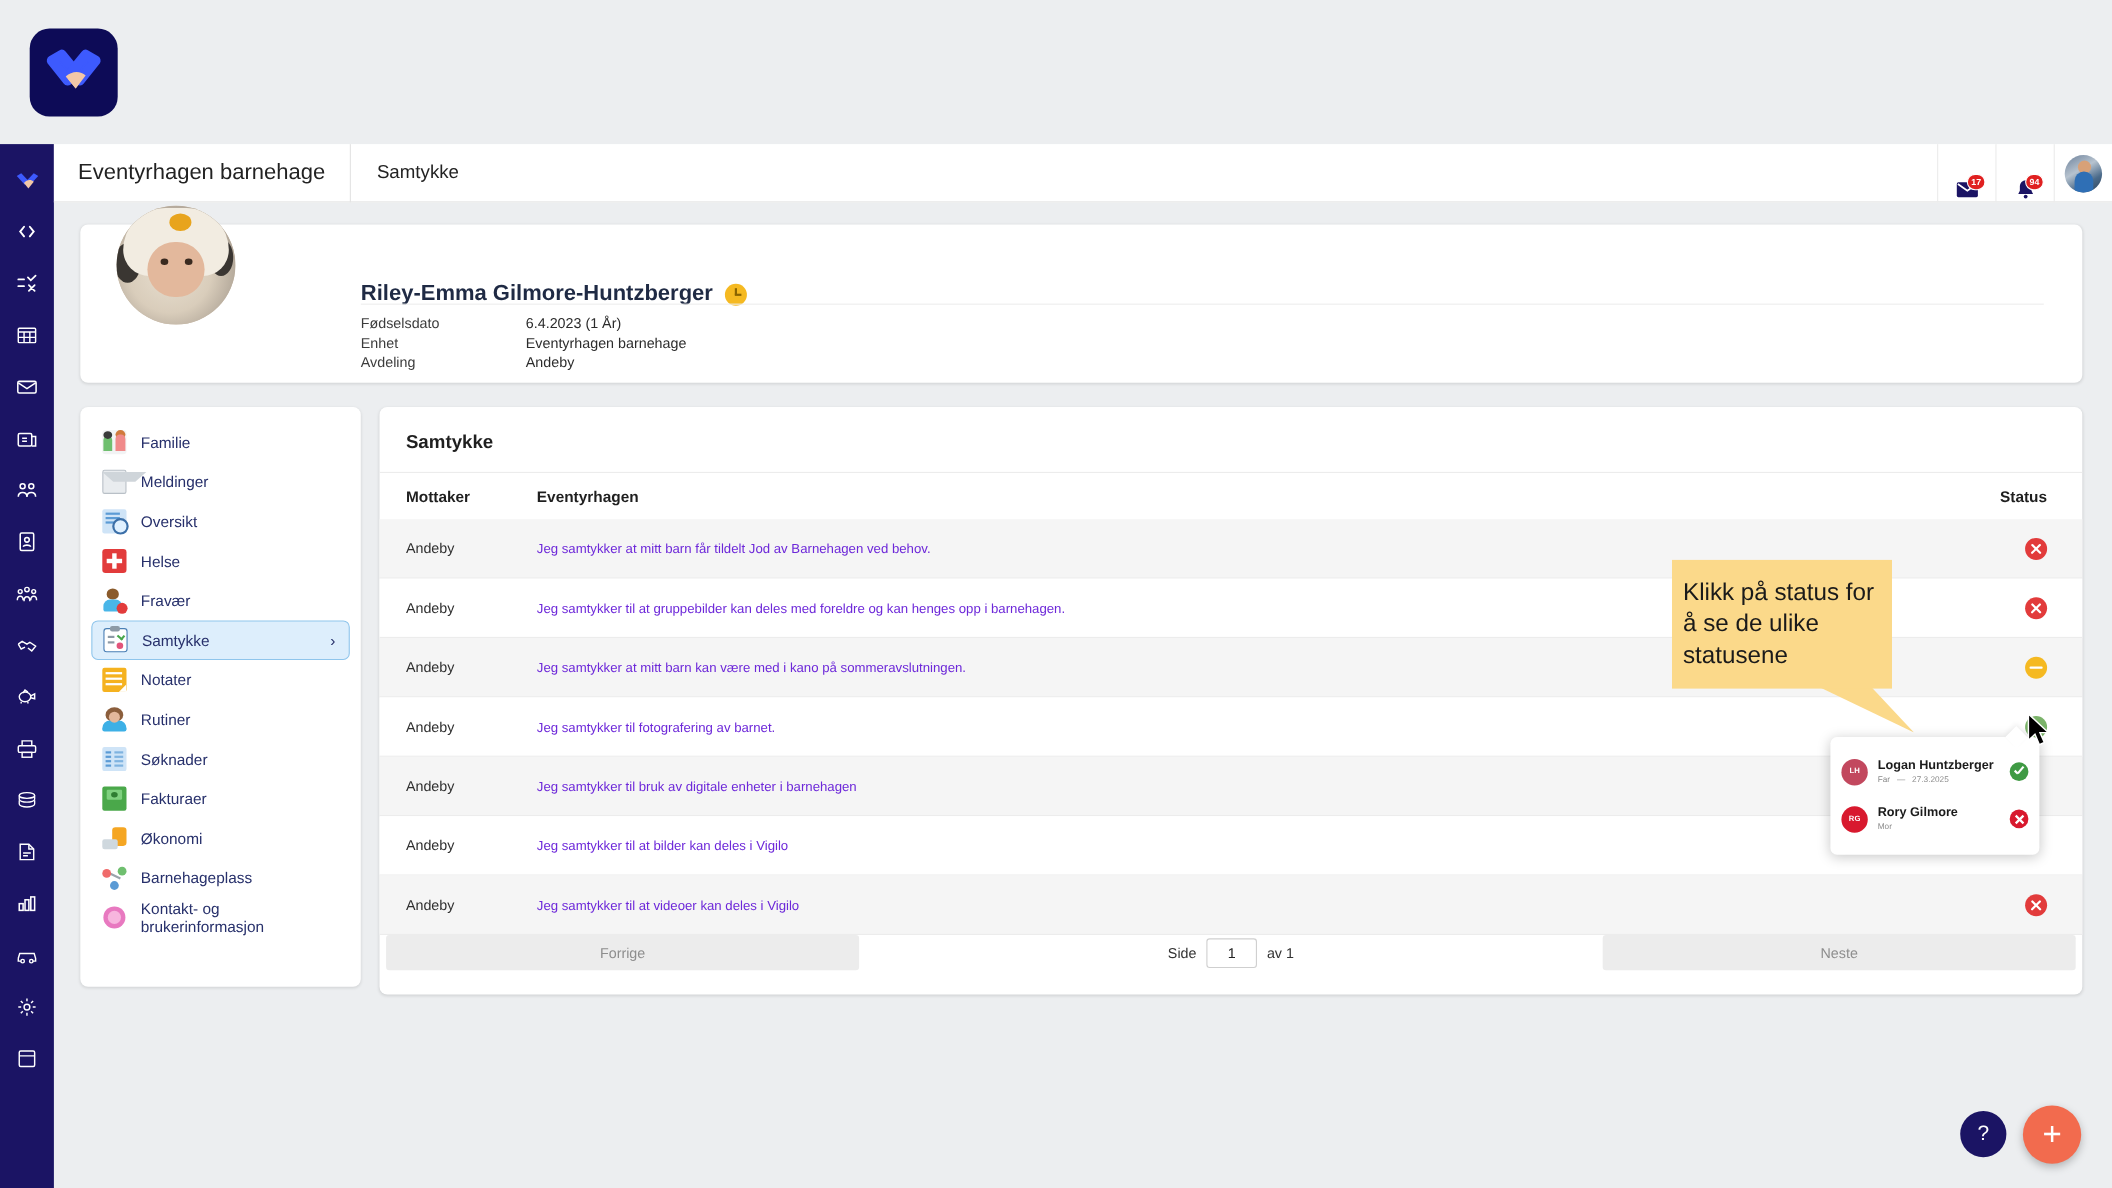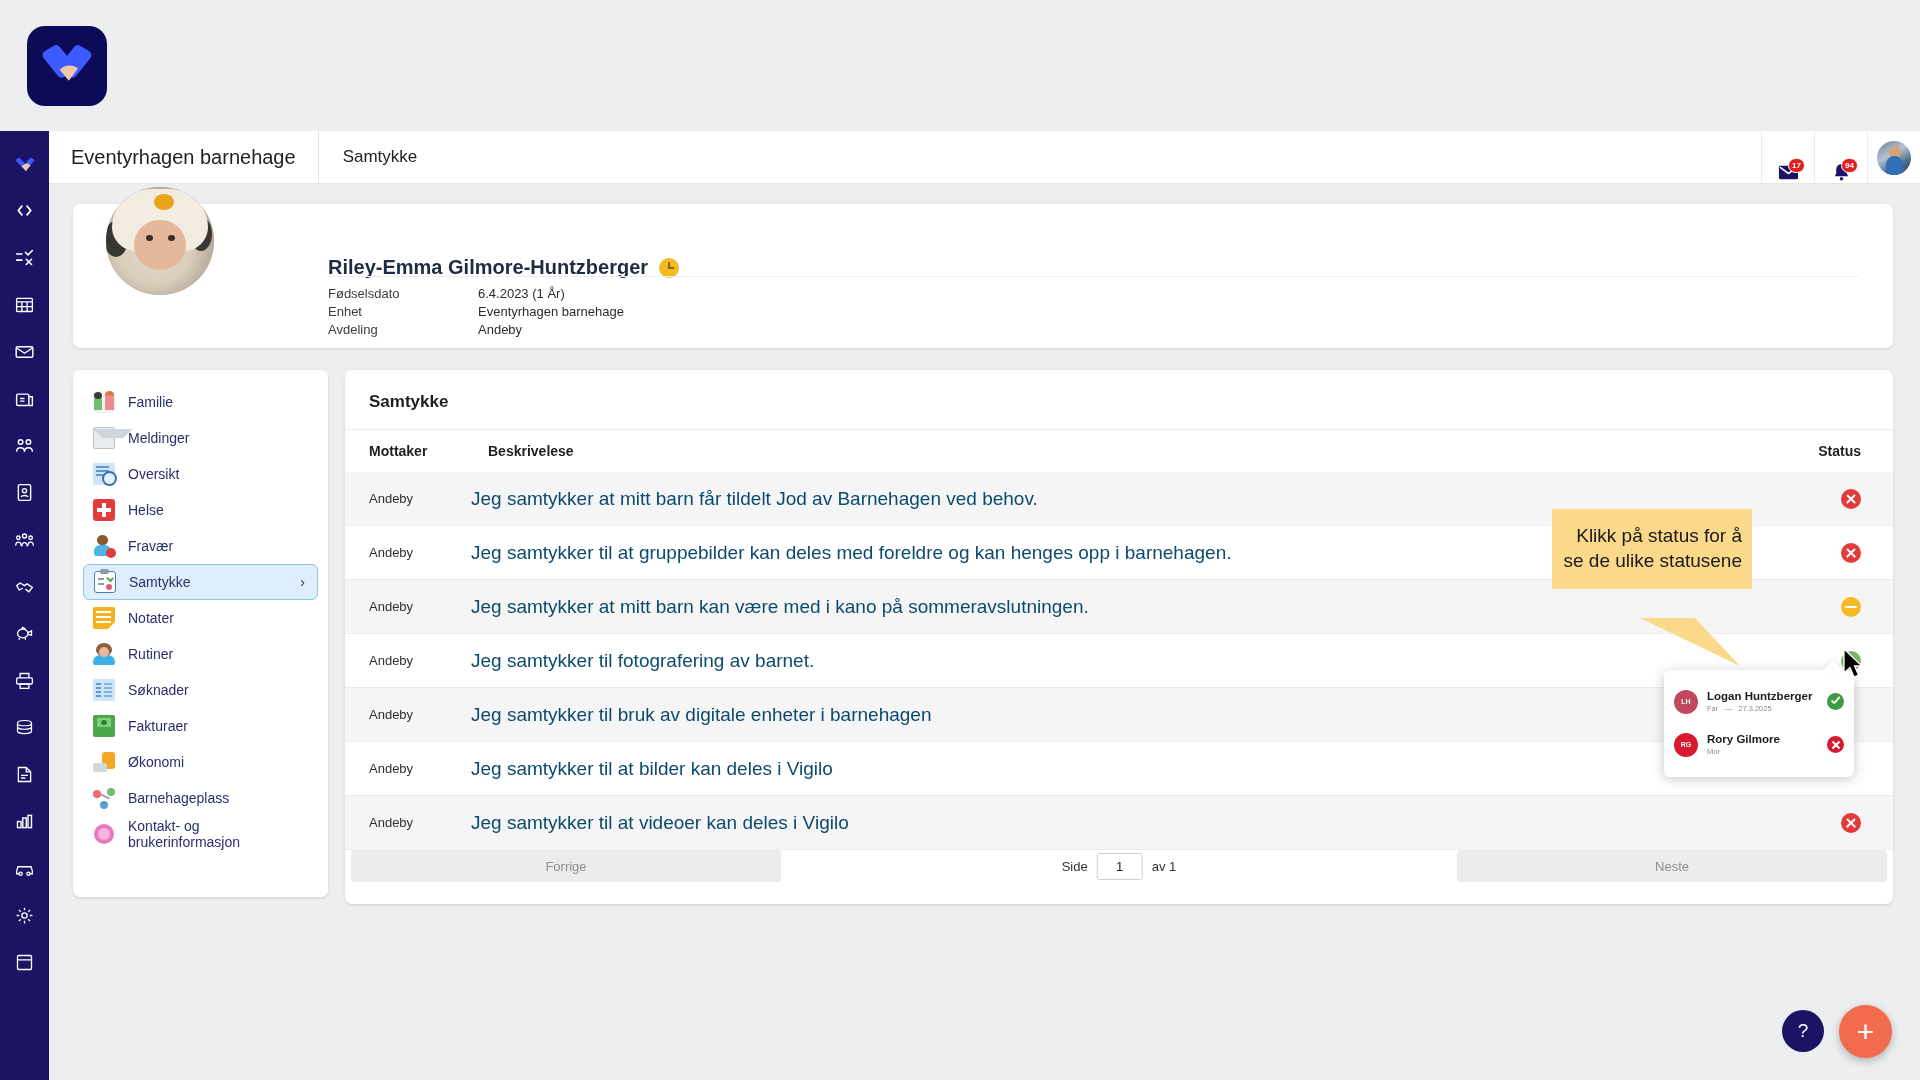--- a/index.html
+++ b/index.html
@@ -286,21 +286,21 @@
   .trow {
     position: relative; height: 54px; display: flex; align-items: center;
     border-bottom: 1px solid #ececec;
   }
   .trow.odd { background: #f5f5f5; }
   .trow.even { background: #ffffff; }
   .td-mottaker {
     position: absolute; left: 24px; font-size: 13px; color: #2f2f2f;
   }
   .td-desc {
-    position: absolute; left: 126px; font-size: 19px; color: #0c4a6e;
+    position: absolute; left: 143px; font-size: 12px; color: #6d28d9;
   }
   .td-status { position: absolute; right: 32px; width: 20px; height: 20px; }
   .st-icon { width: 20px; height: 20px; border-radius: 50%; position: relative; }
   .st-rejected { background: #e23b3b; }
   .st-rejected::before, .st-rejected::after {
     content:""; position:absolute; left:4px; top:9px; width:12px; height:2.3px;
     background:#fff; border-radius:1px;
   }
   .st-rejected::before { transform: rotate(45deg); }
   .st-rejected::after  { transform: rotate(-45deg); }
@@ -336,23 +336,22 @@
   #page-number-input {
     width: 46px; height: 27px; border: 1px solid #cfcfcf; border-radius: 3px;
     text-align: center; font-size: 13px; color: #222; outline: none;
     font-family: "Liberation Sans", sans-serif; background: #fff;
   }
 
   
   #tooltip {
     position: absolute; left: 1520px; top: 509px; width: 200px;
     background: #fbd98a; padding: 14px 10px 16px;
-    text-align: right; font-size: 19px; color: #1a1a1a; line-height: 1.32;
+    text-align: left; font-size: 22px; color: #1a1a1a; line-height: 1.32;
     z-index: 40;
-    margin-left: 32px;
   }
   #tooltip-tail2 {
     position: absolute; left: 1640px; top: 618px;
     width: 100px; height: 48px; z-index: 39;
   }
 
   
   #status-popup {
     position: absolute; left: 1664px; top: 670px; width: 190px; height: 107px;
     background: #fff; border-radius: 6px;
@@ -665,21 +664,21 @@
       <span class="mi-icon ic-kontakt"></span>
       <span class="mi-label">Kontakt- og brukerinformasjon</span>
     </div>
   </div>
 
 <div id="content-card">
   <div id="content-title">Samtykke</div>
   <div id="content-hr"></div>
   <div id="thead">
     <div class="th" id="th-mottaker">Mottaker</div>
-    <div class="th" id="th-beskrivelse">Beskrivelese</div>
+    <div class="th" id="th-beskrivelse">Eventyrhagen</div>
     <div class="th" id="th-status">Status</div>
   </div>
   <div id="tbody">
       <div class="trow odd">
         <div class="td-mottaker">Andeby</div>
         <div class="td-desc">Jeg samtykker at mitt barn får tildelt Jod av Barnehagen ved behov.</div>
         <div class="td-status">
           <div class="st-icon st-rejected"></div>
         </div>
       </div>

